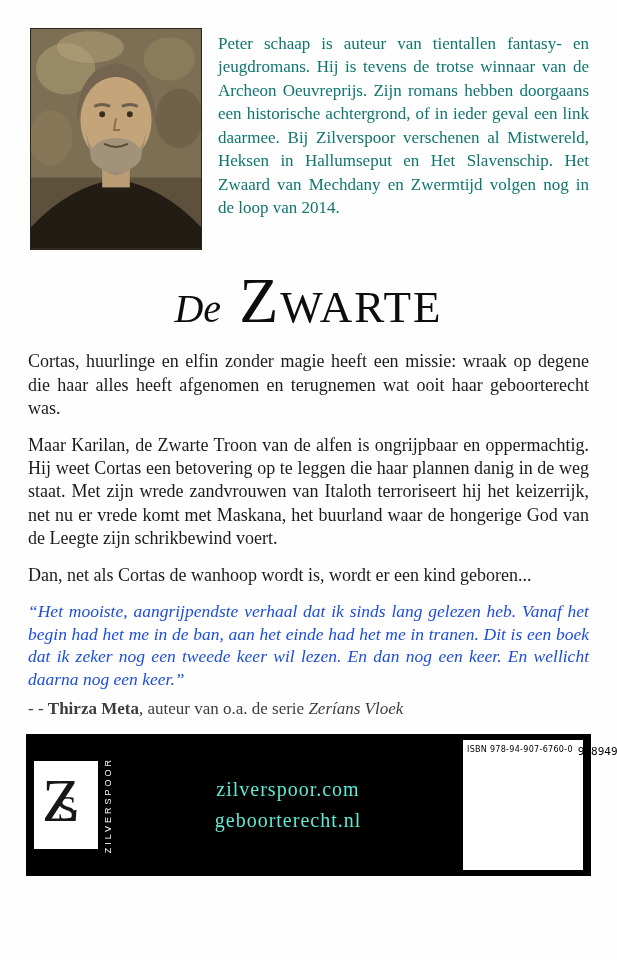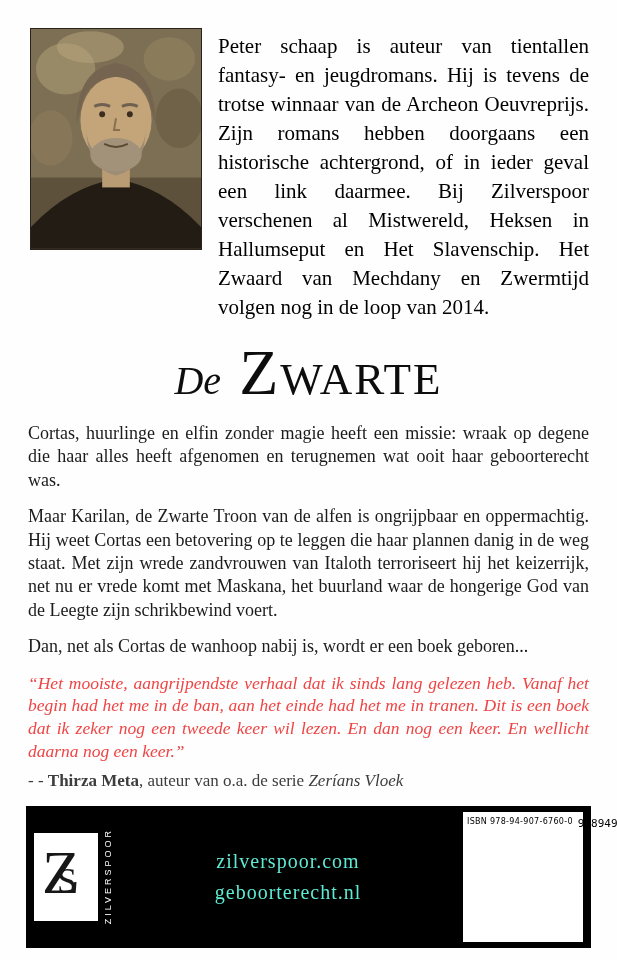--- a/index.html
+++ b/index.html
@@ -2,36 +2,36 @@
 <html><head>
 <meta charset="utf-8">
 <style>
   * { margin:0; padding:0; box-sizing:border-box; }
   body { background:#ffffff; font-family:"Liberation Serif", serif; }
   .page { width:617px; height:960px; background:#fefefe; overflow:hidden; margin:0 auto; position:relative; }
 
   
   .top { display:flex; padding:28px 28px 0 30px; gap:16px; }
   .photo-frame { width:172px; height:222px; flex:none; border:1px solid #2a241d; background:#7d6f54; }
-  .bio { font-size:21px; line-height:1.38; text-align:justify; color:#000000; padding-top:4px; }
+  .bio { font-size:17px; line-height:1.38; text-align:justify; color:#0f766e; padding-top:4px; }
 
   
   .title { text-align:center; margin-top:24px; color:#0d0d0d; }
   .title-line1 { line-height:0.85; }
   .title-de { font-style:italic; font-size:40px; margin-right:8px; vertical-align:baseline; }
   .title-caps { font-variant:small-caps; font-size:64px; letter-spacing:2px; }
   .title-line2 { line-height:0.85; margin-top:4px; }
 
   
   .synopsis { padding:0 28px; margin-top:22px; }
   .synopsis p { margin:8px 0 13px; font-size:18px; line-height:1.3; text-align:justify; color:#1b1b1b; }
 
   
   .review { padding:0 28px; margin-top:4px; }
-  .review-quote { font-style:italic; font-size:17.5px; line-height:1.3; text-align:justify; color:#ef4444; }
+  .review-quote { font-style:italic; font-size:17.5px; line-height:1.3; text-align:justify; color:#1d4ed8; }
   .review-attr { margin-top:8px; font-size:17px; color:#3d3d3d; }
   .attr-name { font-weight:bold; }
   .attr-series { font-style:italic; }
 
   
   .footer { margin:15px 26px 0; height:142px; background:#000000; display:flex; align-items:center; justify-content:space-between; padding:0 8px; }
   .logo-group { display:flex; align-items:center; height:100%; }
   .logo-box { width:64px; height:88px; background:#ffffff; position:relative; overflow:hidden; }
   .logo-z { position:absolute; left:8px; top:8px; font-size:62px; line-height:1; color:#171717; }
   .logo-s { position:absolute; left:23px; top:30px; font-size:36px; line-height:1; color:#171717; }
@@ -81,21 +81,21 @@
 
   <div class="title">
     <div class="title-line1">
       <span class="title-de">De </span><span class="title-caps">Zwarte</span>
     </div>
   </div>
 
   <div class="synopsis">
     <p>Cortas, huurlinge en elfin zonder magie heeft een missie: wraak op degene die haar alles heeft afgenomen en terugnemen wat ooit haar geboorterecht was.</p>
     <p>Maar Karilan, de Zwarte Troon van de alfen is ongrijpbaar en oppermachtig. Hij weet Cortas een betovering op te leggen die haar plannen danig in de weg staat. Met zijn wrede zandvrouwen van Italoth terroriseert hij het keizerrijk, net nu er vrede komt met Maskana, het buurland waar de hongerige God van de Leegte zijn schrikbewind voert.</p>
-    <p>Dan, net als Cortas de wanhoop nabij is, wordt er een boek geboren...</p>
+    <p>Dan, net als Cortas de wanhoop wordt is, wordt er een kind geboren...</p>
   </div>
 
   <div class="review">
     <div class="review-quote">“Het mooiste, aangrijpendste verhaal dat ik sinds lang gelezen heb. Vanaf het begin had het me in de ban, aan het einde had het me in tranen. Dit is een boek dat ik zeker nog een tweede keer wil lezen. En dan nog een keer. En wellicht daarna nog een keer.”</div>
     <div class="review-attr">
       <span>- - </span><span class="attr-name">Thirza Meta</span><span>, auteur van o.a. de serie </span><span class="attr-series">Zeríans Vloek</span>
     </div>
   </div>
 
   <div class="footer">

